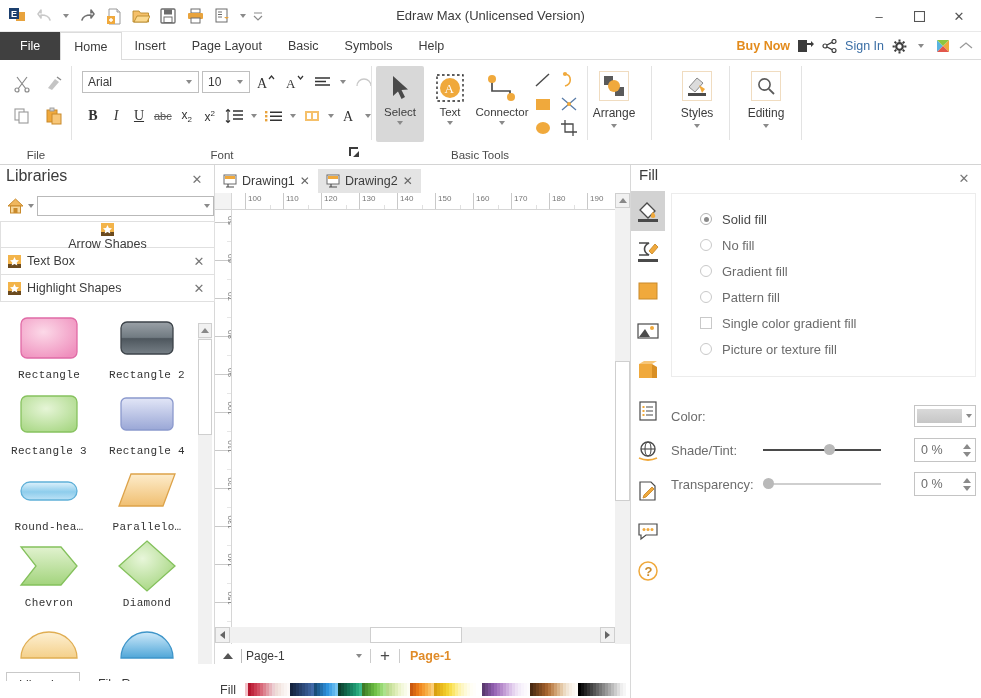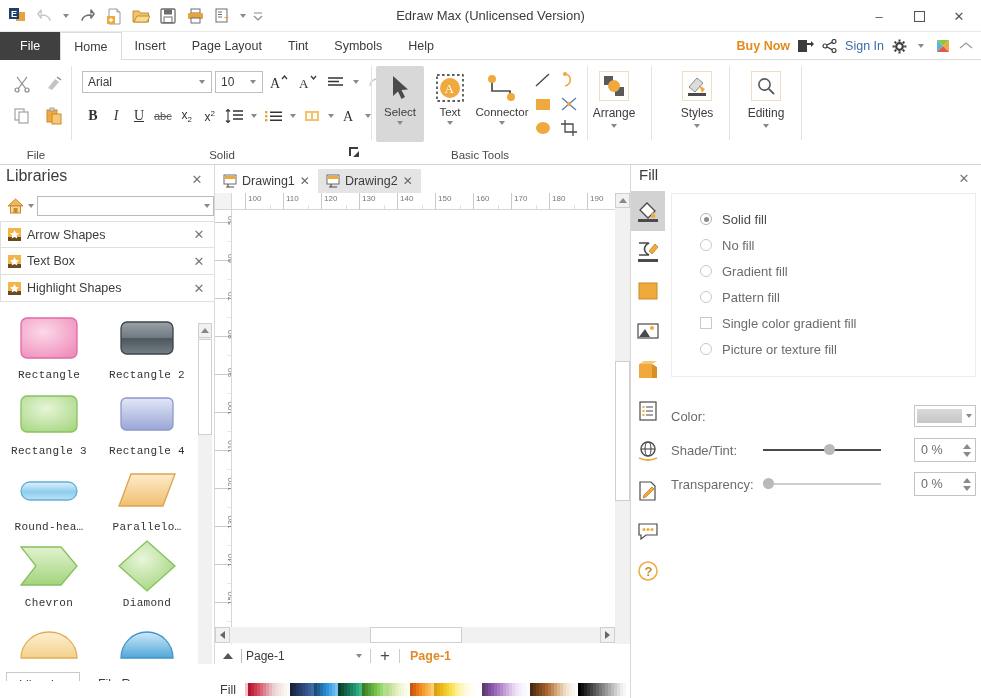--- a/index.html
+++ b/index.html
@@ -69,21 +69,21 @@
   
   .g-font { left:72px; width:300px; }
   .fontrow1 { position:absolute; left:10px; top:10px; display:flex; align-items:center; gap:3px; }
   .fontrow2 { position:absolute; left:10px; top:44px; display:flex; align-items:center; gap:1px; }
   .combo {
     height:22px; border:1px solid #bfbfbf; background:#fff; display:flex; align-items:center;
     font-size:12px; padding:0 2px 0 5px; cursor:pointer;
   }
   .combo .val { flex:1; white-space:nowrap; overflow:hidden; }
   .combo .arrow { width:14px; display:flex; align-items:center; justify-content:center; }
-  .fname { width:130px; }
+  .fname { width:117px; }
   .fsize { width:48px; }
   .tbtn {
     min-width:22px; height:22px; padding:0 3px; display:flex; align-items:center; justify-content:center;
     cursor:pointer; border-radius:2px; font-size:13px; color:#333;
   }
   .tbtn.wide { min-width:24px; }
   .dlgbtn { position:absolute; right:10px; bottom:4px; width:14px; height:14px; cursor:pointer; }
 
   
   .g-basic { left:372px; width:216px; }
@@ -128,21 +128,21 @@
   .homeic { display:flex; align-items:center; cursor:pointer; }
   .searchbox { flex:1; height:20px; border:1px solid #b9b9b9; background:#fff; display:flex; align-items:center; }
   .searchbox input { flex:1; border:none; outline:none; height:18px; font-size:11.5px; padding:0 4px; font-family:inherit; background:transparent; }
   .searchbox .arrow { width:13px; display:flex; align-items:center; justify-content:center; }
   .searchgo { width:18px; height:20px; display:flex; align-items:center; justify-content:center; cursor:pointer; }
 
   .libitem {
     position:relative; height:27px; margin:0 0 0 0; border:1px solid #e0e0e0; border-top:none;
     display:flex; align-items:center; background:#fff; cursor:pointer;
   }
-  .libitem:first-of-type { border-top:1px solid #e0e0e0; }
+  .libitem:first-of-type { border-top:1px solid #e0e0e0;flex-direction:column; }
   .libitem .lic { width:26px; display:flex; align-items:center; justify-content:center; }
   .libitem .ltx { flex:1; font-size:12.5px; color:#3c3c3c; }
   .libitem .xbtn { margin-right:6px; }
 
   .shapes-wrap { position:absolute; left:0; top:138px; width:215px; height:525px; overflow:hidden; }
   .shapes-scroll { position:absolute; right:2px; top:158px; width:14px; height:500px; background:#f1f1f1; }
   .sc-up, .sc-dn { position:absolute; left:0; width:14px; height:15px; background:#f1f1f1; border:1px solid #cfcfcf; display:flex; align-items:center; justify-content:center; cursor:pointer; }
   .sc-up { top:0; }
   .sc-thumb { position:absolute; left:0; width:14px; background:#fff; border:1px solid #cfcfcf; cursor:pointer; }
   .arrow-up { width:0;height:0;border-left:4px solid transparent;border-right:4px solid transparent;border-bottom:5px solid #888; }
@@ -332,21 +332,21 @@
       <div class="wc close">✕</div>
     </div>
   </div>
 
   <div class="tabbar">
     <div class="tabs">
       <div class="tab file">File</div>
       <div class="tab active">Home</div>
       <div class="tab">Insert</div>
       <div class="tab">Page Layout</div>
-      <div class="tab">Tint</div>
+      <div class="tab">Basic</div>
       <div class="tab">Symbols</div>
       <div class="tab">Help</div>
     </div>
     <div class="rightmenu">
       <span class="buynow">Buy Now</span>
       <span class="mini-ic">
         <svg width="16" height="14" viewBox="0 0 16 14">
           <rect x="0" y="1" width="9" height="12" fill="#3c3c3c"></rect>
           <path d="M9 4 h4 v-2 l3 3 l-3 3 v-2 h-4 z" fill="#3c3c3c"></path>
         </svg>
@@ -525,21 +525,21 @@
           </span>
         <div class="tbtn">
           <svg width="17" height="17" viewBox="0 0 17 17">
             <text x="2" y="13" font-size="14" font-family="Liberation Serif" fill="#333">A</text>
           </svg>
         </div>
         <span class="qat-caret">
             <span class="caret-d"></span>
           </span>
       </div>
-      <div class="glabel">Solid</div>
+      <div class="glabel">Font</div>
       <div class="dlgbtn">
         <svg width="13" height="13" viewBox="0 0 13 13">
             <path d="M1 1 h9 v2 h-7 v7 h-2 z M11 11 l-6 0 l6 -6 z" fill="#3c3c3c"></path>
           </svg>
       </div>
       <div class="gsep"></div>
     </div>
 
     <div class="grp g-basic">
       <div class="bigbtn sel" style="left:4px;">

